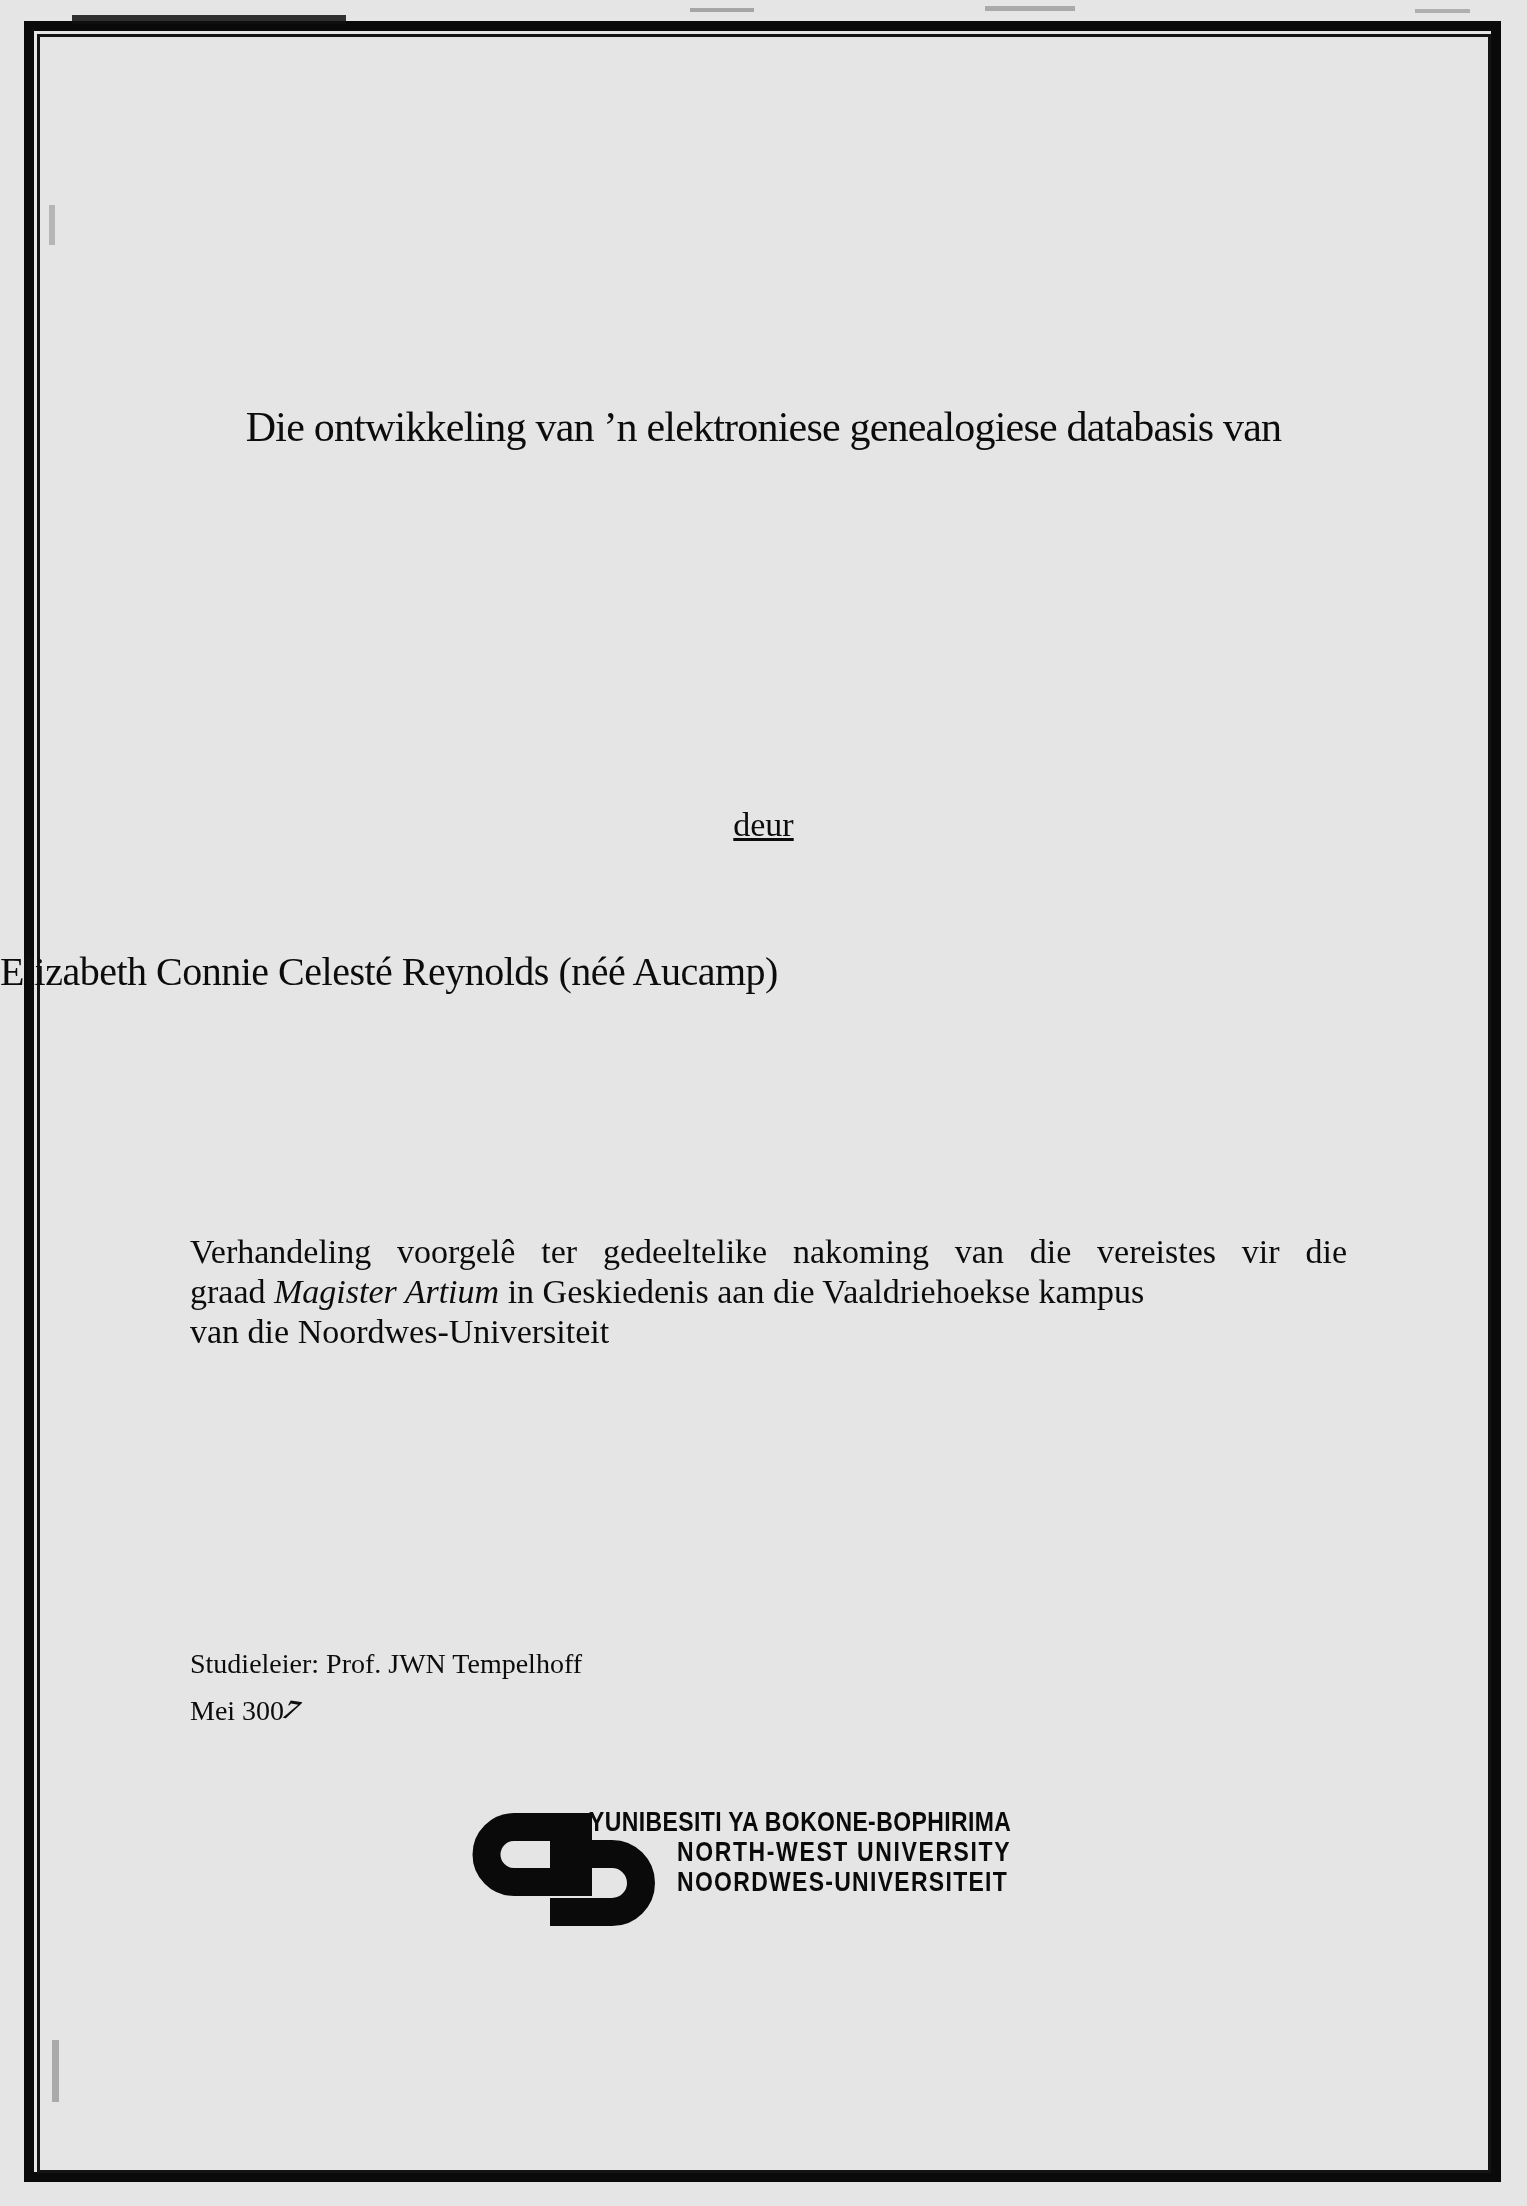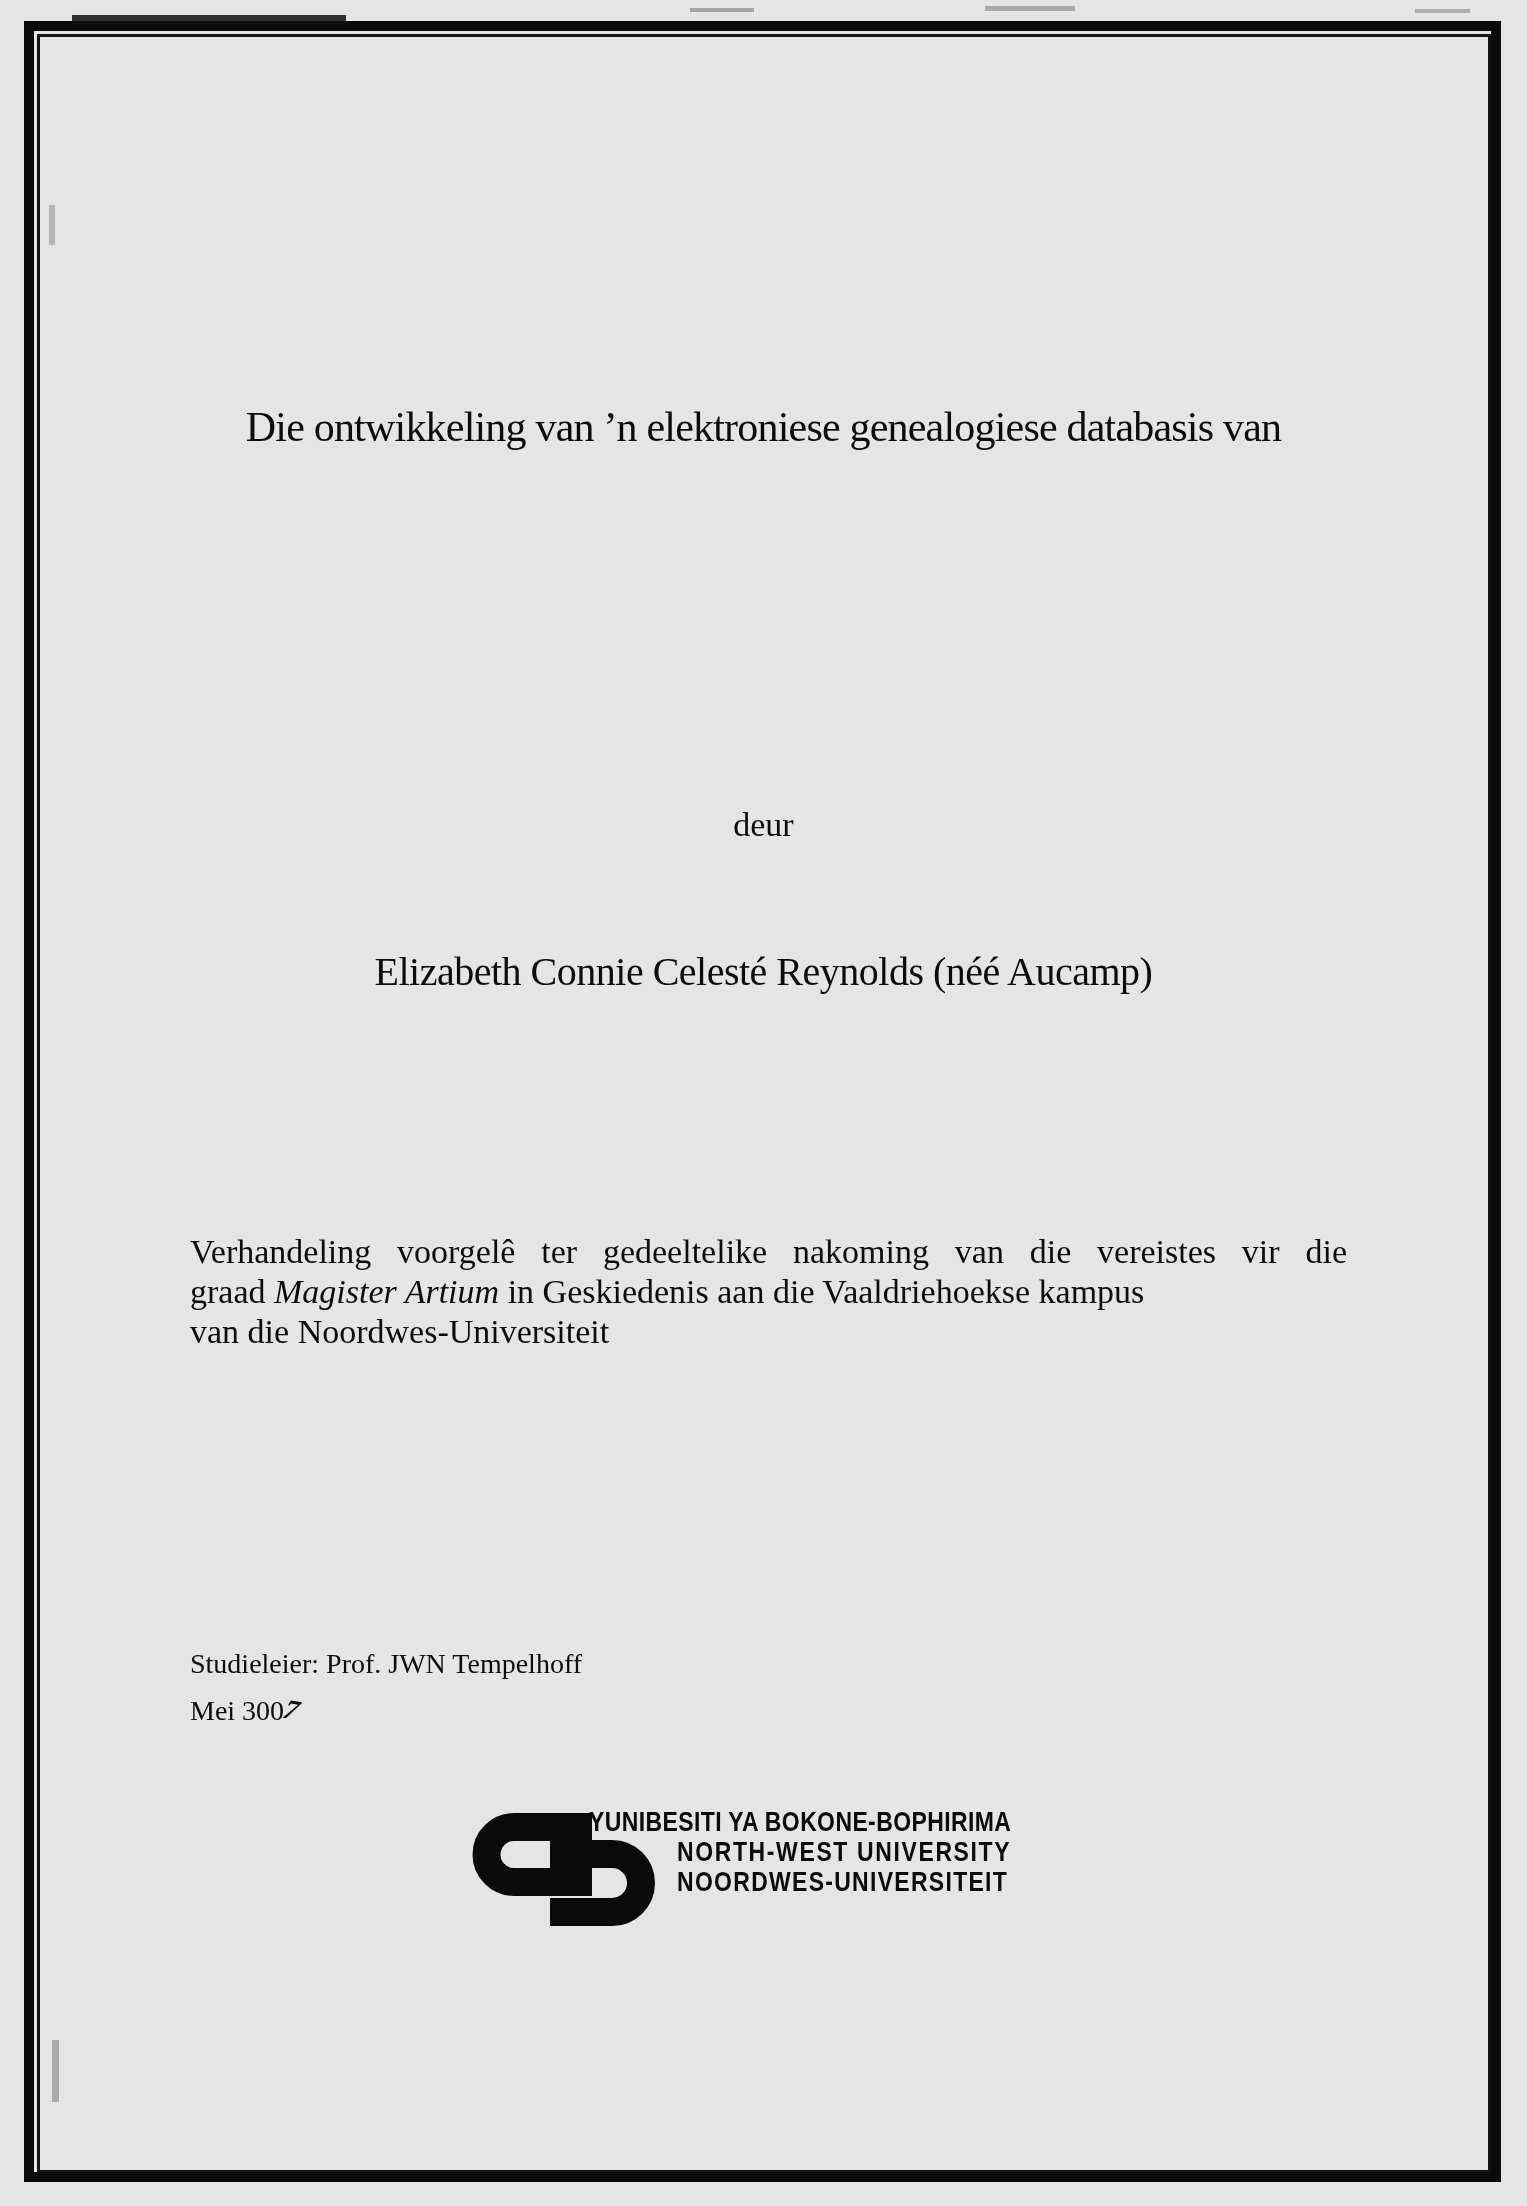--- a/index.html
+++ b/index.html
@@ -42,26 +42,26 @@
     font-size: 42px;
     letter-spacing: -0.8px;
     line-height: 71px;
   }
   .byline {
     position: absolute;
     left: 0; top: 806px;
     width: 1527px;
     text-align: center;
     font-size: 34px;
+    text-decoration: underline;
   }
   .author-line {
     position: absolute;
     left: 0; top: 948px;
     width: 1527px;
-    text-align: center;
     font-size: 40px;
     letter-spacing: -0.5px;
   }
   .statement {
     position: absolute;
     left: 190px; top: 1220px;
     width: 1157px;
     font-size: 34px;
     line-height: 40px;
     margin-top: 12px;

